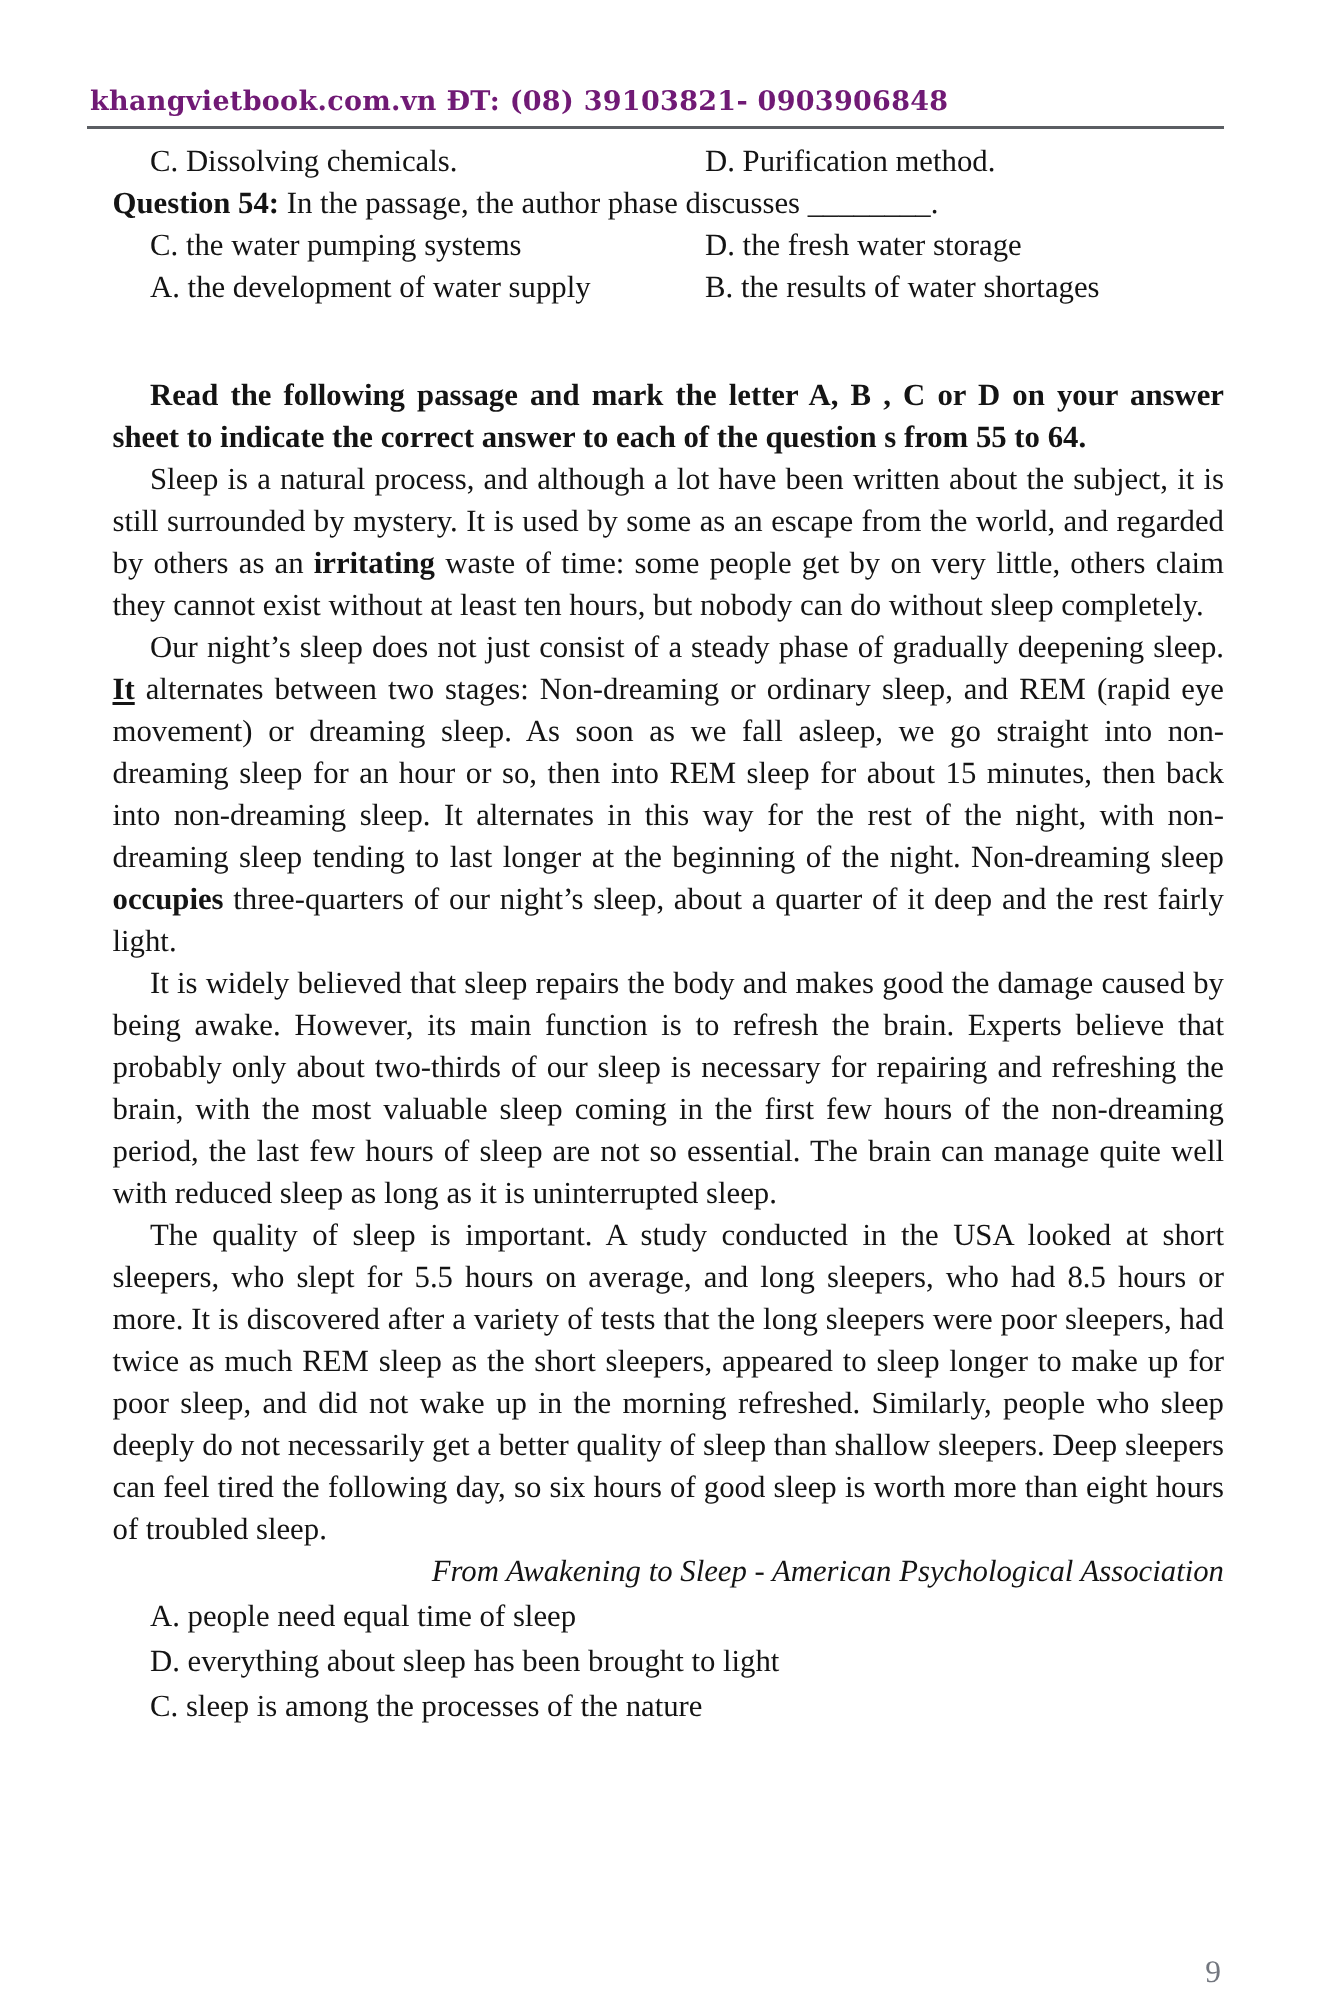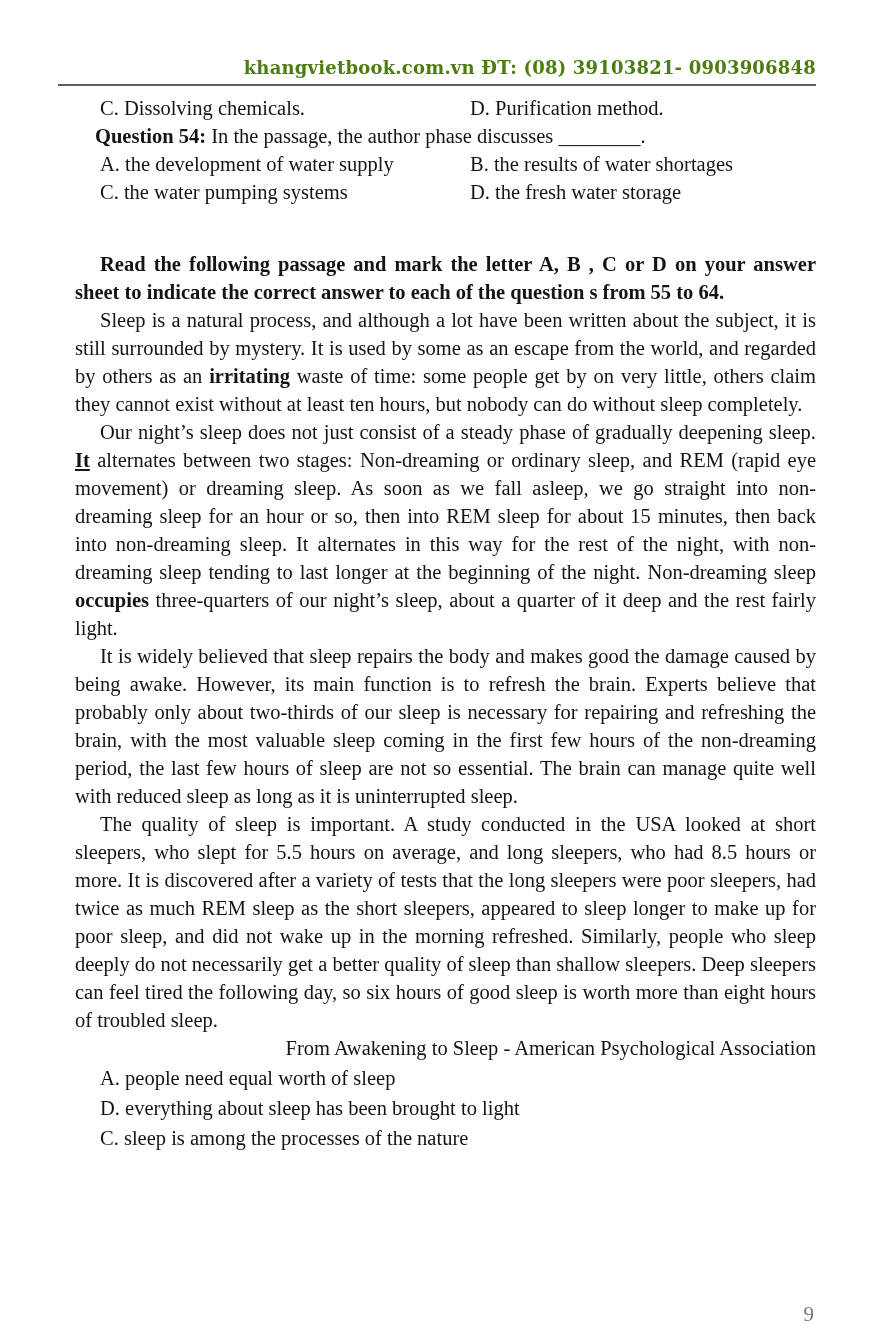--- a/index.html
+++ b/index.html
@@ -7,58 +7,59 @@
     width: 886px; height: 1340px; position: relative;
     font-family: "Liberation Serif", "DejaVu Serif", serif;
     color: #141414;
     overflow: hidden;
   }
   .page { width: 886px; height: 1340px; position: relative; background: #ffffff; }
 
   
   .header-contact {
     margin: 56px 70px 0 60px;
-    text-align: right;
+    text-align: left;
     font-family: "DejaVu Serif", "Liberation Serif", serif;
     font-size: 18px;
     line-height: 24px;
     font-weight: 600;
-    color: #4d7c0f;
+    color: #701a75;
     letter-spacing: 0.2px;
   }
   .header-rule {
     margin: 4px 70px 0 58px;
     border-bottom: 2px solid #5b5e63;
     height: 0;
   }
 
   
   .content { margin: 8px 70px 0 75px; font-size: 20.5px; line-height: 28px; }
 
   .optrow { display: flex; padding-left: 25px; }
   .optrow .opt-left  { width: 370px; flex: 0 0 370px; }
   .optrow .opt-right { flex: 1 1 auto; font-family: Liberation Serif, serif; }
 
   .qline { }
-  .qlabel { font-weight: bold; margin-left: 20px; }
+  .qlabel { font-weight: bold; }
 
   .instruction {
     font-weight: bold;
     margin-top: 44px;
     text-align: justify;
     text-indent: 25px;
   }
 
   .para {
     text-align: justify;
     text-indent: 25px;
     margin: 0;
   }
 
   .attribution {
+    font-style: italic;
     text-align: right;
   }
 
   .stack-option { padding-left: 25px; line-height: 28px; margin-top: 2px; }
 
   .page-number {
     position: absolute;
     top: 1246px;
     right: 72px;
     font-size: 21px;
@@ -83,40 +84,40 @@
     <div class="optrow">
       <span class="opt-left">C. Dissolving chemicals.</span>
       <span class="opt-right">D. Purification method.</span>
     </div>
 
     <div class="qline">
       <span class="qlabel">Question 54:</span><span> In the passage, the author phase discusses ________.</span>
     </div>
 
     <div class="optrow">
-      <span class="opt-left">A. the development of water supply</span>
-      <span class="opt-right">B. the results of water shortages</span>
+      <span class="opt-left">C. the water pumping systems</span>
+      <span class="opt-right">D. the fresh water storage</span>
     </div>
 
     <div class="optrow">
-      <span class="opt-left">C. the water pumping systems</span>
-      <span class="opt-right">D. the fresh water storage</span>
+      <span class="opt-left">A. the development of water supply</span>
+      <span class="opt-right">B. the results of water shortages</span>
     </div>
 
     <div class="instruction">Read the following passage and mark the letter A, B , C or D on your answer sheet to indicate the correct answer to each of the question s from 55 to 64.</div>
 
     <p class="para"><span>Sleep is a natural process, and although a lot have been written about the subject, it is still surrounded by mystery. It is used by some as an escape from the world, and regarded by others as an </span><span class="rs-b rs-i">irritating</span><span> waste of time: some people get by on very little, others claim they cannot exist without at least ten hours, but nobody can do without sleep completely.</span></p>
     <p class="para"><span>Our night’s sleep does not just consist of a steady phase of gradually deepening sleep. </span><span class="rs-b rs-i rs-u">It</span><span> alternates between two stages: Non-dreaming or ordinary sleep, and REM (rapid eye movement) or dreaming sleep. As soon as we fall asleep, we go straight into non-dreaming sleep for an hour or so, then into REM sleep for about 15 minutes, then back into non-dreaming sleep. It alternates in this way for the rest of the night, with non-dreaming sleep tending to last longer at the beginning of the night. Non-dreaming sleep </span><span class="rs-b rs-i">occupies</span><span> three-quarters of our night’s sleep, about a quarter of it deep and the rest fairly light.</span></p>
     <p class="para"><span>It is widely believed that sleep repairs the body and makes good the damage caused by being awake. However, its main function is to refresh the brain. Experts believe that probably only about two-thirds of our sleep is necessary for repairing and refreshing the brain, with the most valuable sleep coming in the first few hours of the non-dreaming period, the last few hours of sleep are not so essential. The brain can manage quite well with reduced sleep as long as it is uninterrupted sleep.</span></p>
     <p class="para"><span>The quality of sleep is important. A study conducted in the USA looked at short sleepers, who slept for 5.5 hours on average, and long sleepers, who had 8.5 hours or more. It is discovered after a variety of tests that the long sleepers were poor sleepers, had twice as much REM sleep as the short sleepers, appeared to sleep longer to make up for poor sleep, and did not wake up in the morning refreshed. Similarly, people who sleep deeply do not necessarily get a better quality of sleep than shallow sleepers. Deep sleepers can feel tired the following day, so six hours of good sleep is worth more than eight hours of troubled sleep.</span></p>
 
     <div class="attribution">From Awakening to Sleep - American Psychological Association</div>
 
 
-    <div class="stack-option">A. people need equal worth of sleep</div>
+    <div class="stack-option">A. people need equal time of sleep</div>
     <div class="stack-option">D. everything about sleep has been brought to light</div>
     <div class="stack-option">C. sleep is among the processes of the nature</div>
 
   </div>
 
   <div class="page-number">9</div>
 
 </div>
 
 </body></html>

